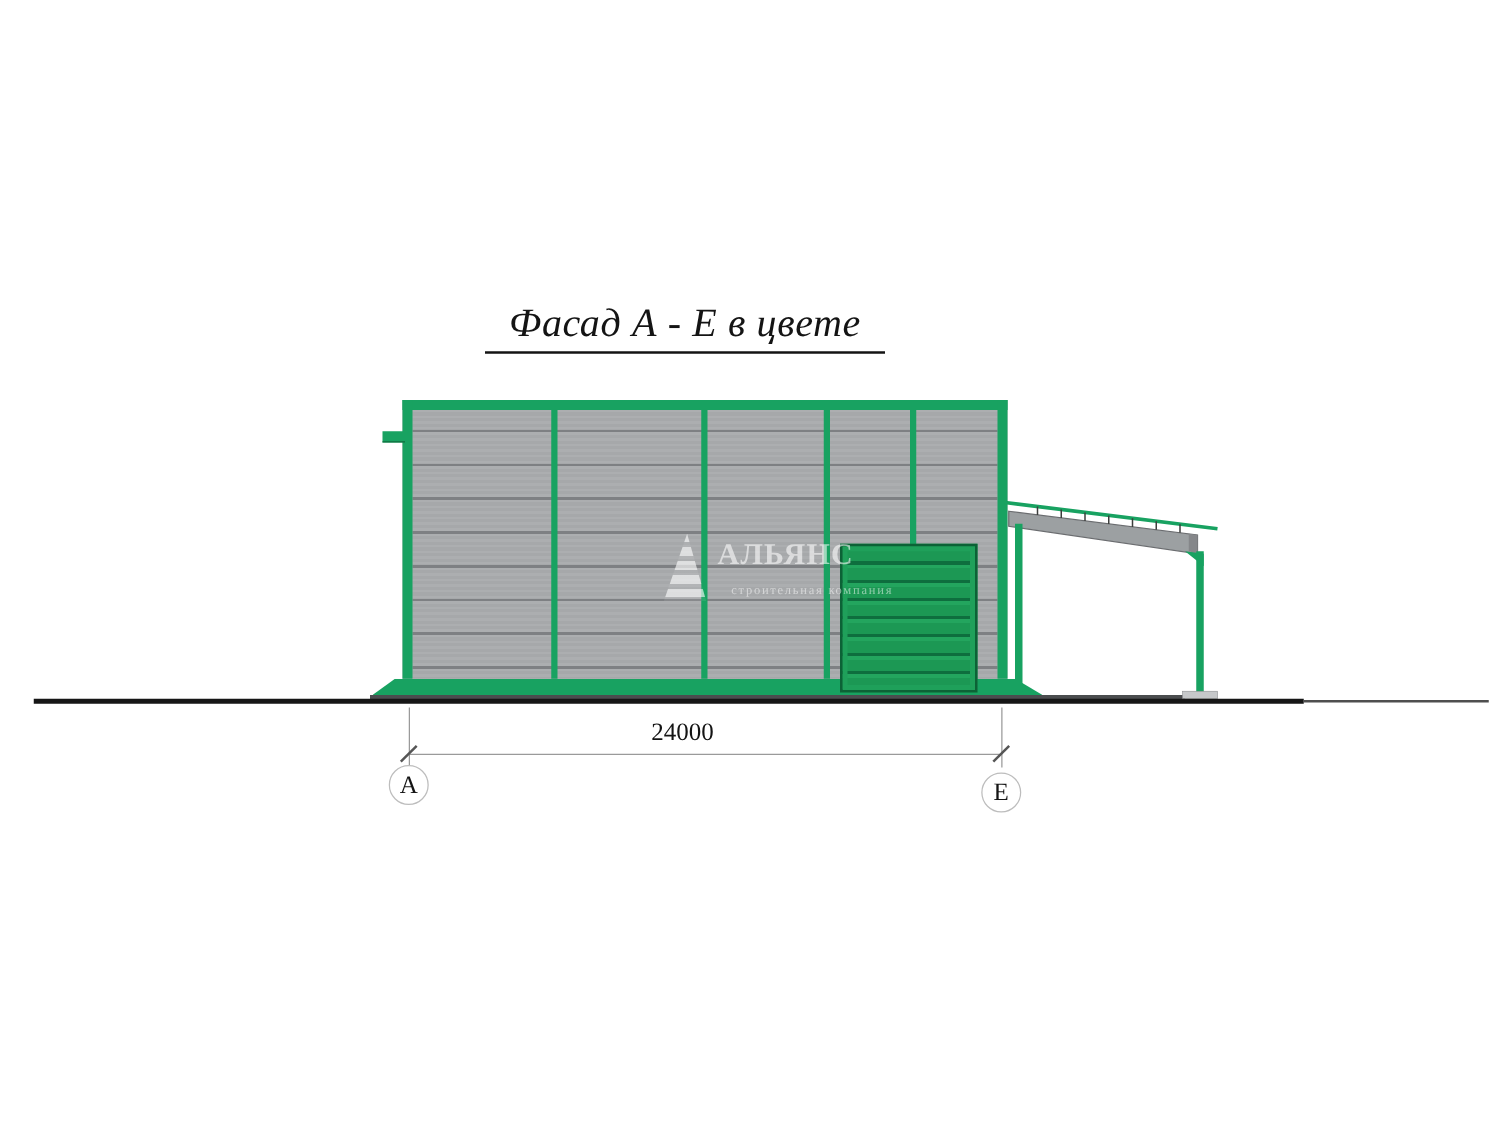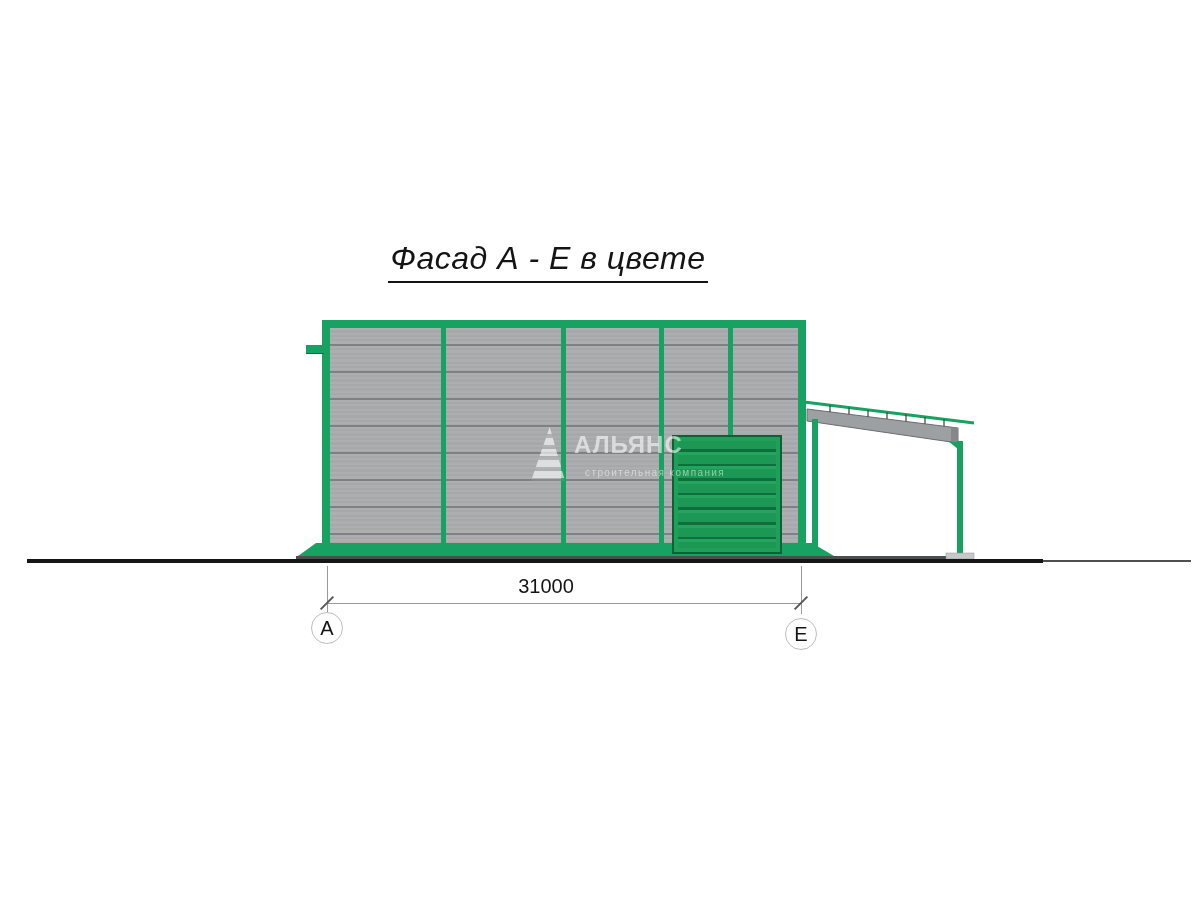--- a/index.html
+++ b/index.html
@@ -1,18 +1,18 @@
 <!DOCTYPE html>
 <html><head>
 <meta charset="utf-8">
 <style>
   html,body{margin:0;padding:0;background:#fff;}
   #canvas{
     position:relative;width:1200px;height:900px;background:#ffffff;overflow:hidden;
-    font-family:Liberation Sans, sans-serif;color:#1a1a1a;
+    font-family:Liberation Serif, serif;color:#1a1a1a;
   }
   .abs{position:absolute;}
 
   
   #title{
     left:388px;top:240px;width:320px;text-align:center;
     font-size:32px;font-style:italic;letter-spacing:0.5px;
     border-bottom:2px solid #141414;padding-bottom:4px;color:#141414;
   }
 
@@ -129,21 +129,21 @@
   </svg>
 
   <div class="abs" id="ground-line"></div>
   <div class="abs" id="ground-line-ext"></div>
 
   <div class="abs ext-line" id="ext-left"></div>
   <div class="abs ext-line" id="ext-right"></div>
   <div class="abs" id="dim-line"></div>
   <div class="abs dim-tick" id="tick-left"></div>
   <div class="abs dim-tick" id="tick-right"></div>
-  <div class="abs" id="dim-value">31000</div>
+  <div class="abs" id="dim-value">24000</div>
 
   <div class="abs axis-circle" id="axis-a">
     <span>А</span>
   </div>
   <div class="abs axis-circle" id="axis-e">
     <span>Е</span>
   </div>
 
   <div class="abs" id="watermark">
     <div id="wm-logo"></div>

